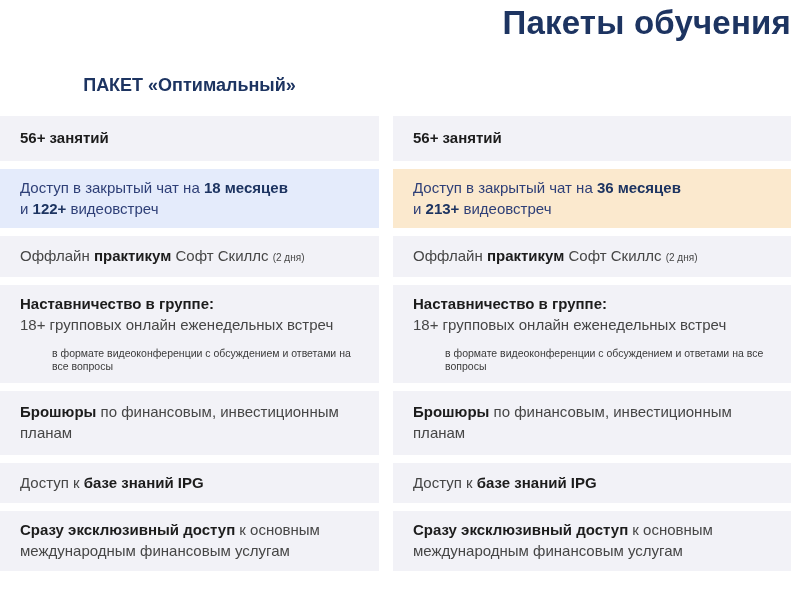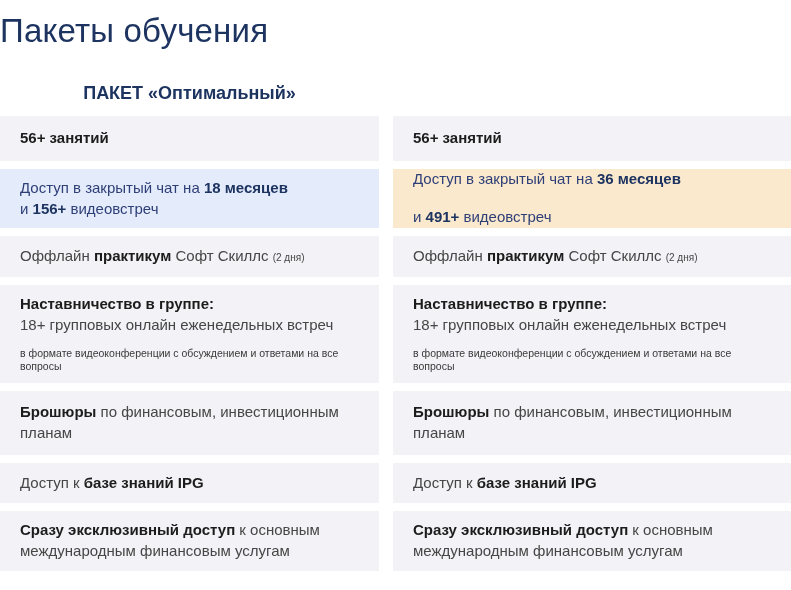--- a/index.html
+++ b/index.html
@@ -3,33 +3,33 @@
 <meta charset="utf-8">
 <style>
   * { margin: 0; padding: 0; box-sizing: border-box; }
   html, body {
     width: 791px; height: 590px;
     background: #ffffff;
     font-family: "Liberation Sans", sans-serif;
     overflow: hidden;
   }
   .page-title {
-    margin-top: 12px;
-    text-align: left;
+    margin-top: 4px;
+    text-align: right;
     font-size: 33px;
-    font-weight: 400;
+    font-weight: 700;
     letter-spacing: 0.2px;
     color: #1d3461;
   }
   .col-headers {
     display: grid;
     grid-template-columns: 379px 398px;
     column-gap: 14px;
     margin-top: 33px;
-    margin-bottom: 12px;
+    margin-bottom: 20px;
   }
   .col-header {
     text-align: center;
     font-size: 18px;
     font-weight: 700;
     color: #1d3461;
   }
   .pkg-table {
     display: grid;
     grid-template-columns: 379px 398px;
@@ -43,49 +43,49 @@
     justify-content: center;
     padding: 0 20px;
     font-size: 15px;
     line-height: 1.38;
     color: #464646;
     background: #f2f2f7;
   }
   .cell .b { font-weight: 700; color: #1c1c1c; }
   .cell .s { font-size: 10px; }
   .cell.blue  { background: #e4ebfb; color: #2e3f77; }
-  .cell.peach { background: #fbe9ce; color: #2e3f77; justify-content: space-between; }
+  .cell.peach { background: #fbe9ce; color: #2e3f77; }
   .cell.blue .b, .cell.peach .b { color: #1d3461; }
   .line.small { font-size: 10.5px; line-height: 1.3; color: #3a3a3a; }
-  .line.gap { margin-top: 11px; }
+  .line.gap { margin-top: 11px; margin-left: 32px; }
 </style>
 </head>
 <body>
 
 <h1 class="page-title">Пакеты обучения</h1>
 
 <div class="col-headers">
   <div class="col-header">ПАКЕТ «Оптимальный»</div>
 </div>
 
 <div class="pkg-table">
   <div class="cell">
       <div class="line"><span class="b">56+ занятий</span></div>
     </div>
   <div class="cell">
       <div class="line"><span class="b">56+ занятий</span></div>
     </div>
 
   <div class="cell blue">
       <div class="line"><span>Доступ в закрытый чат на </span><span class="b">18 месяцев</span></div>
-      <div class="line"><span>и </span><span class="b">156+</span><span> видеовстреч</span></div>
+      <div class="line"><span>и </span><span class="b">122+</span><span> видеовстреч</span></div>
     </div>
   <div class="cell peach">
       <div class="line"><span>Доступ в закрытый чат на </span><span class="b">36 месяцев</span></div>
-      <div class="line"><span>и </span><span class="b">491+</span><span> видеовстреч</span></div>
+      <div class="line"><span>и </span><span class="b">213+</span><span> видеовстреч</span></div>
     </div>
 
   <div class="cell">
       <div class="line"><span>Оффлайн </span><span class="b">практикум</span><span> Софт Скиллс </span><span class="s">(2 дня)</span></div>
     </div>
   <div class="cell">
       <div class="line"><span>Оффлайн </span><span class="b">практикум</span><span> Софт Скиллс </span><span class="s">(2 дня)</span></div>
     </div>
 
   <div class="cell">

